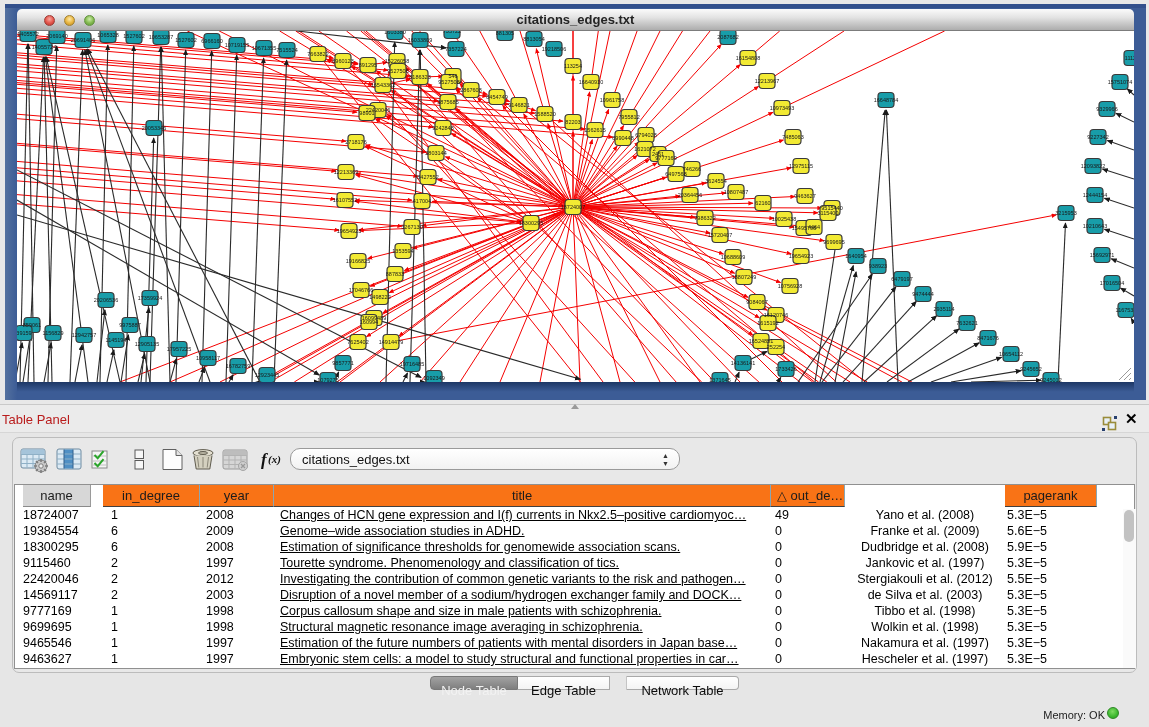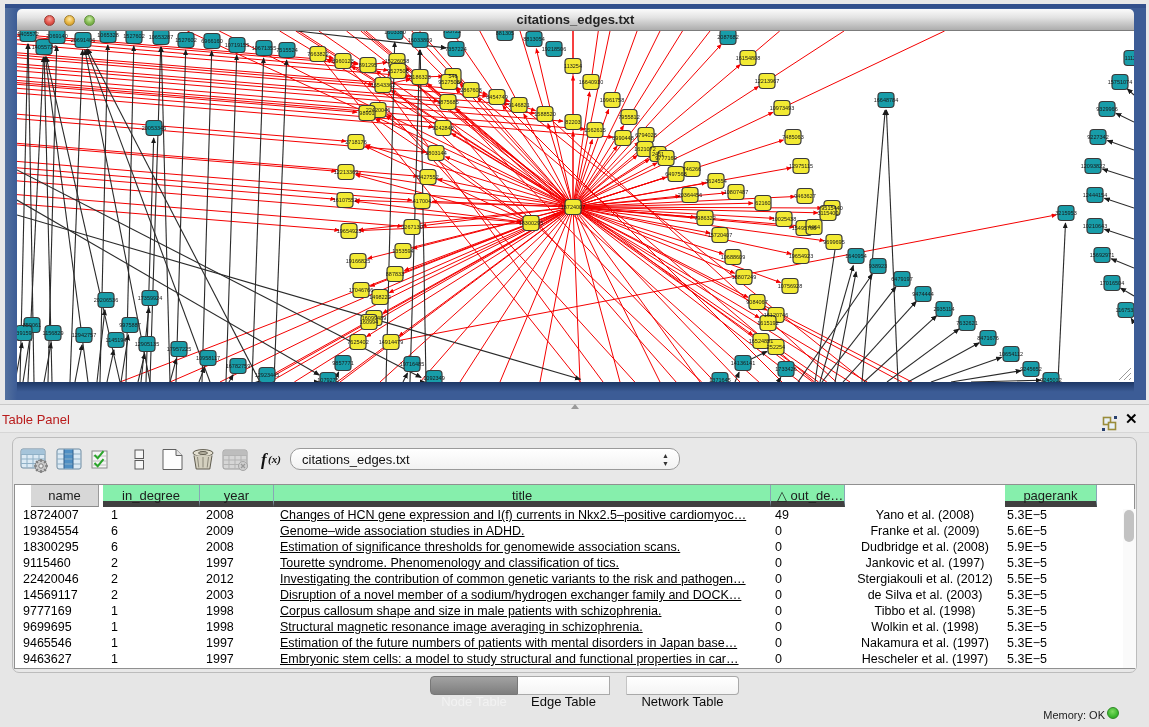--- a/index.html
+++ b/index.html
@@ -31,44 +31,44 @@
   border:1px solid #bcbcbc; border-radius:7px; }
 
 #tbar { left:0px; top:8px; height:30px; }
 #dd { left:277px; top:10px; width:390px; height:22px; background:linear-gradient(#ffffff,#f2f2f2);
   border:1px solid #9a9a9a; border-radius:10px; font-size:13px; color:#111; padding:3px 0 0 11px; }
 #dda1 { position:absolute; right:10px; top:3px; font-size:7px; color:#333; }
 #dda2 { position:absolute; right:10px; top:11px; font-size:7px; color:#333; }
 
 #tbl { left:1px; top:46px; width:1121px; height:185px; background:#fff; border:1px solid #909090; }
 #thead { position:absolute; left:0; top:0; height:22px; width:1119px; background:#fff; }
-.th { position:absolute; top:0; height:22px; background:#86efac; border-right:1px solid #88a6b5;
-  border-bottom:6px solid #404040; font-size:13px; color:#1c1c1c; text-align:center; padding-top:3px; }
-#th0 { left:16px; width:68px; background:#d7d7d7; border-right:1px solid #9a9a9a; border-bottom:1px solid #8a8a8a; }
+.th { position:absolute; top:0; height:22px; background:#f97316; border-right:1px solid #88a6b5;
+  border-bottom:1px solid #404040; font-size:13px; color:#1c1c1c; text-align:center; padding-top:3px; }
+#th0 { left:8px; width:68px; background:#d7d7d7; border-right:1px solid #9a9a9a; border-bottom:1px solid #8a8a8a; }
 #th1 { left:88px; width:97px; }
 #th2 { left:185px; width:74px; }
 #th3 { left:259px; width:497px; }
 #th4 { left:756px; width:74px; text-align:left; padding-left:6px; }
 #th5 { left:830px; width:160px; }
 #th6 { left:990px; width:92px; }
 #tbody { position:absolute; left:0; top:22px; width:1119px; }
 .trow { position:relative; height:16px; font-size:12.5px; color:#000; white-space:nowrap; }
 .c { position:absolute; top:1px; overflow:hidden; }
 .c0 { left:8px; width:78px; }
 .c1 { left:96px; width:88px; }
 .c2 { left:191px; width:66px; }
 .c3 { left:265px; width:490px;text-decoration:underline; }
 .c4 { left:760px; width:66px; }
 .c5 { left:830px; width:160px; text-align:center; }
 .c6 { left:992px; width:85px; }
 #vsb { left:1108px; top:24px; width:13px; height:159px; background:#fafafa; }
 #vsb .th2m { position:absolute; left:1px; top:1px; width:10px; height:32px; background:#c2c2c2; border-radius:5px; }
 
 #tabs { left:417px; top:238px; height:18px; font-size:13px; }
-.seg { position:absolute; top:0; height:14px; text-align:center; padding-top:17px; }
+.seg { position:absolute; top:0; height:14px; text-align:center; padding-top:6px; }
 #seg0 { left:0; width:88px; background:linear-gradient(#a2a2a2,#7e7e7e); color:#f2f2f2;
   border:1px solid #787878; border-radius:4px 0 0 4px; }
 #seg1 { left:88px; width:92px; background:linear-gradient(#ffffff,#f4f4f4); color:#0c0c0c;
   border:1px solid #a9a9a9; border-left:none; }
 #seg2 { left:196px; width:113px; background:linear-gradient(#ffffff,#f4f4f4); color:#0c0c0c;
   border:1px solid #a9a9a9; border-left:1px solid #c4c4c4; border-radius:0 4px 4px 0; }
 
 #status { left:0; top:299px; width:1149px; height:24px; }
 #mem { position:absolute; right:44px; top:6px; font-size:11px; color:#222; }
 #memdot { position:absolute; right:30px; top:4px; width:12px; height:12px; border-radius:50%;

